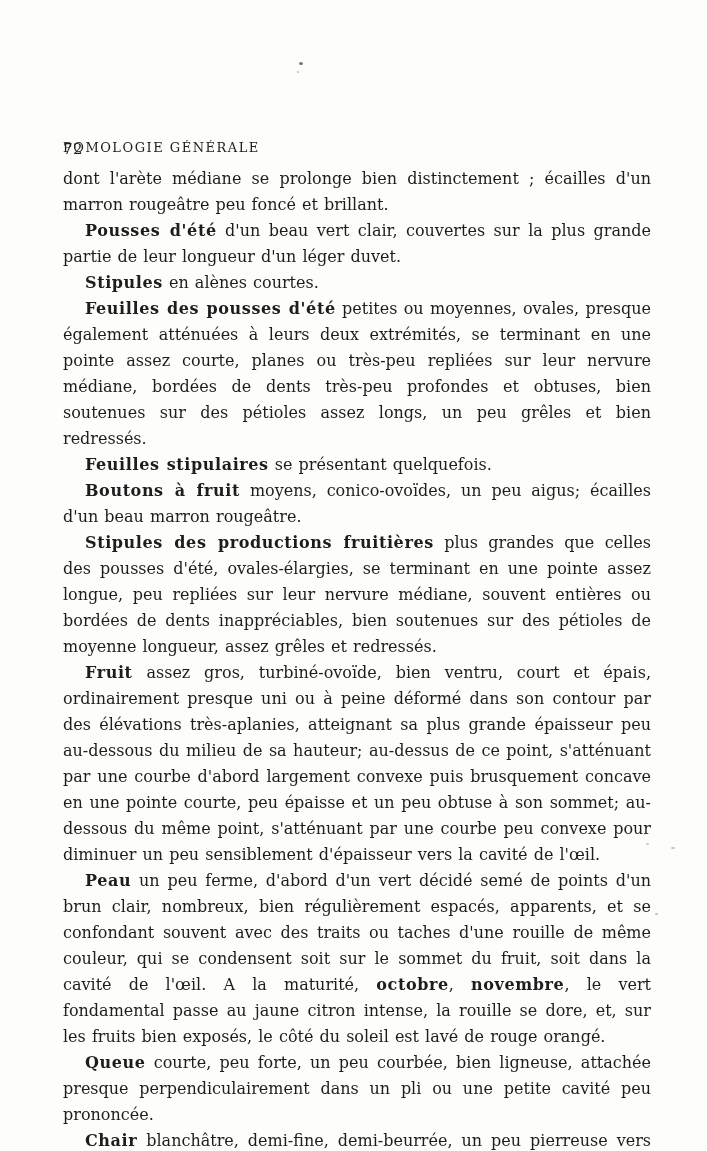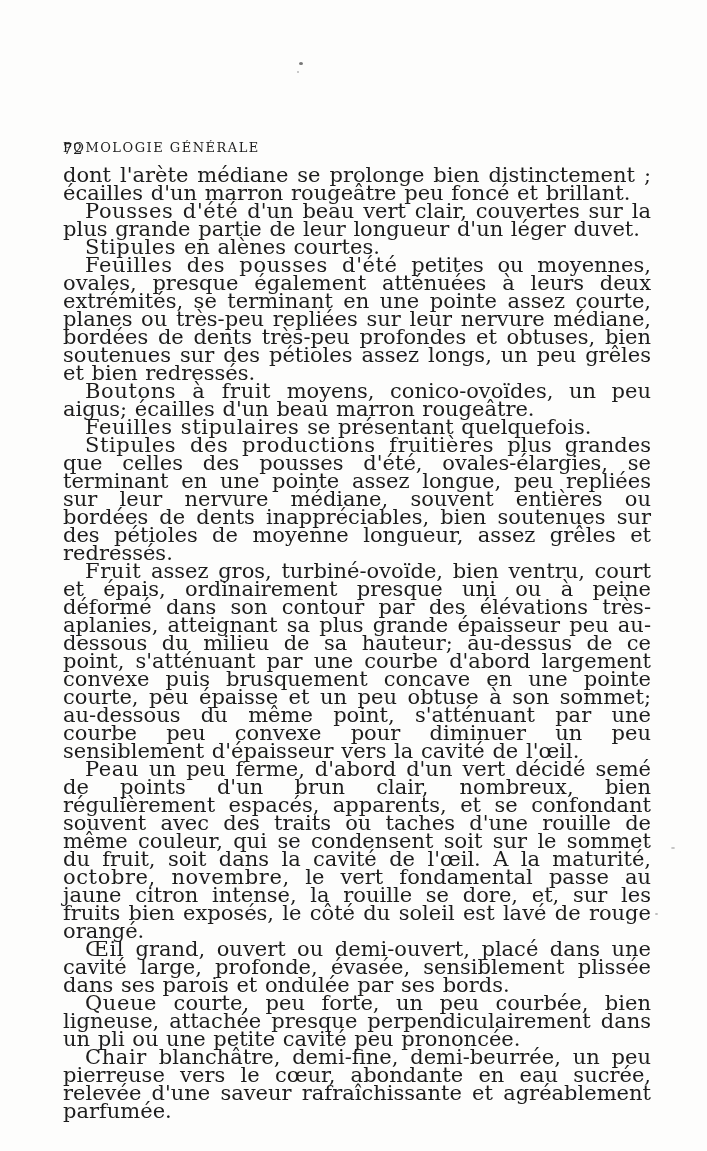--- a/index.html
+++ b/index.html
@@ -38,29 +38,29 @@
   }
   .content {
     position: absolute;
     left: 63px;
     top: 166px;
     width: 588px;
   }
   .content p {
     margin: 0;
     text-align: justify;
-    font-size: 21px;
-    line-height: 18px;
+    font-size: 16px;
+    line-height: 26px;
     word-spacing: 1px;
   }
   .content p.indent {
     text-indent: 22px;
   }
   .content b {
-    font-weight: normal;
+    font-weight: bold;
     letter-spacing: 0.6px;
   }
   .speck {
     position: absolute;
     background: #555;
     border-radius: 50%;
     opacity: 0.8;
   }
   .speck.s1 { left: 299px; top: 62px;  width: 4px; height: 3px; }
   .speck.s2 { left: 646px; top: 843px; width: 3px; height: 2px; opacity: 0.35; }
@@ -81,22 +81,21 @@
   <div class="running-head">
     <span class="page-number">72</span>
     <div class="running-title">POMOLOGIE GÉNÉRALE</div>
   </div>
 
   <div class="content">
       <p><span>dont l'arète médiane se prolonge bien distinctement ; écailles d'un marron rougeâtre peu foncé et brillant.</span></p>
       <p class="indent"><b>Pousses d'été</b><span> d'un beau vert clair, couvertes sur la plus grande partie de leur longueur d'un léger duvet.</span></p>
       <p class="indent"><b>Stipules</b><span> en alènes courtes.</span></p>
       <p class="indent"><b>Feuilles des pousses d'été</b><span> petites ou moyennes, ovales, presque également atténuées à leurs deux extrémités, se terminant en une pointe assez courte, planes ou très-peu repliées sur leur nervure médiane, bordées de dents très-peu profondes et obtuses, bien soutenues sur des pétioles assez longs, un peu grêles et bien redressés.</span></p>
+      <p class="indent"><b>Feuilles stipulaires</b><span> se présentant quelquefois.</span></p>
       <p class="indent"><b>Boutons à fruit</b><span> moyens, conico-ovoïdes, un peu aigus; écailles d'un beau marron rougeâtre.</span></p>
-      <p class="indent"><b>Feuilles stipulaires</b><span> se présentant quelquefois.</span></p>
       <p class="indent"><b>Stipules des productions fruitières</b><span> plus grandes que celles des pousses d'été, ovales-élargies, se terminant en une pointe assez longue, peu repliées sur leur nervure médiane, souvent entières ou bordées de dents inappréciables, bien soutenues sur des pétioles de moyenne longueur, assez grêles et redressés.</span></p>
       <p class="indent"><b>Fruit</b><span> assez gros, turbiné-ovoïde, bien ventru, court et épais, ordinairement presque uni ou à peine déformé dans son contour par des élévations très-aplanies, atteignant sa plus grande épaisseur peu au-dessous du milieu de sa hauteur; au-dessus de ce point, s'atténuant par une courbe d'abord largement convexe puis brusquement concave en une pointe courte, peu épaisse et un peu obtuse à son sommet; au-dessous du même point, s'atténuant par une courbe peu convexe pour diminuer un peu sensiblement d'épaisseur vers la cavité de l'œil.</span></p>
       <p class="indent"><b>Peau</b><span> un peu ferme, d'abord d'un vert décidé semé de points d'un brun clair, nombreux, bien régulièrement espacés, apparents, et se confondant souvent avec des traits ou taches d'une rouille de même couleur, qui se condensent soit sur le sommet du fruit, soit dans la cavité de l'œil. A la maturité, </span><b>octobre</b><span>, </span><b>novembre</b><span>, le vert fondamental passe au jaune citron intense, la rouille se dore, et, sur les fruits bien exposés, le côté du soleil est lavé de rouge orangé.</span></p>
-      <p class="indent"><b>Œil</b><span> grand, ouvert ou demi-ouvert, placé dans une cavité large, profonde, évasée, sensiblement plissée dans ses parois et ondulée par ses bords.</span></p>
       <p class="indent"><b>Queue</b><span> courte, peu forte, un peu courbée, bien ligneuse, attachée presque perpendiculairement dans un pli ou une petite cavité peu prononcée.</span></p>
       <p class="indent"><b>Chair</b><span> blanchâtre, demi-fine, demi-beurrée, un peu pierreuse vers le cœur, abondante en eau sucrée, relevée d'une saveur rafraîchissante et agréablement parfumée.</span></p>
     </div>
 </div>
 
 </body></html>

